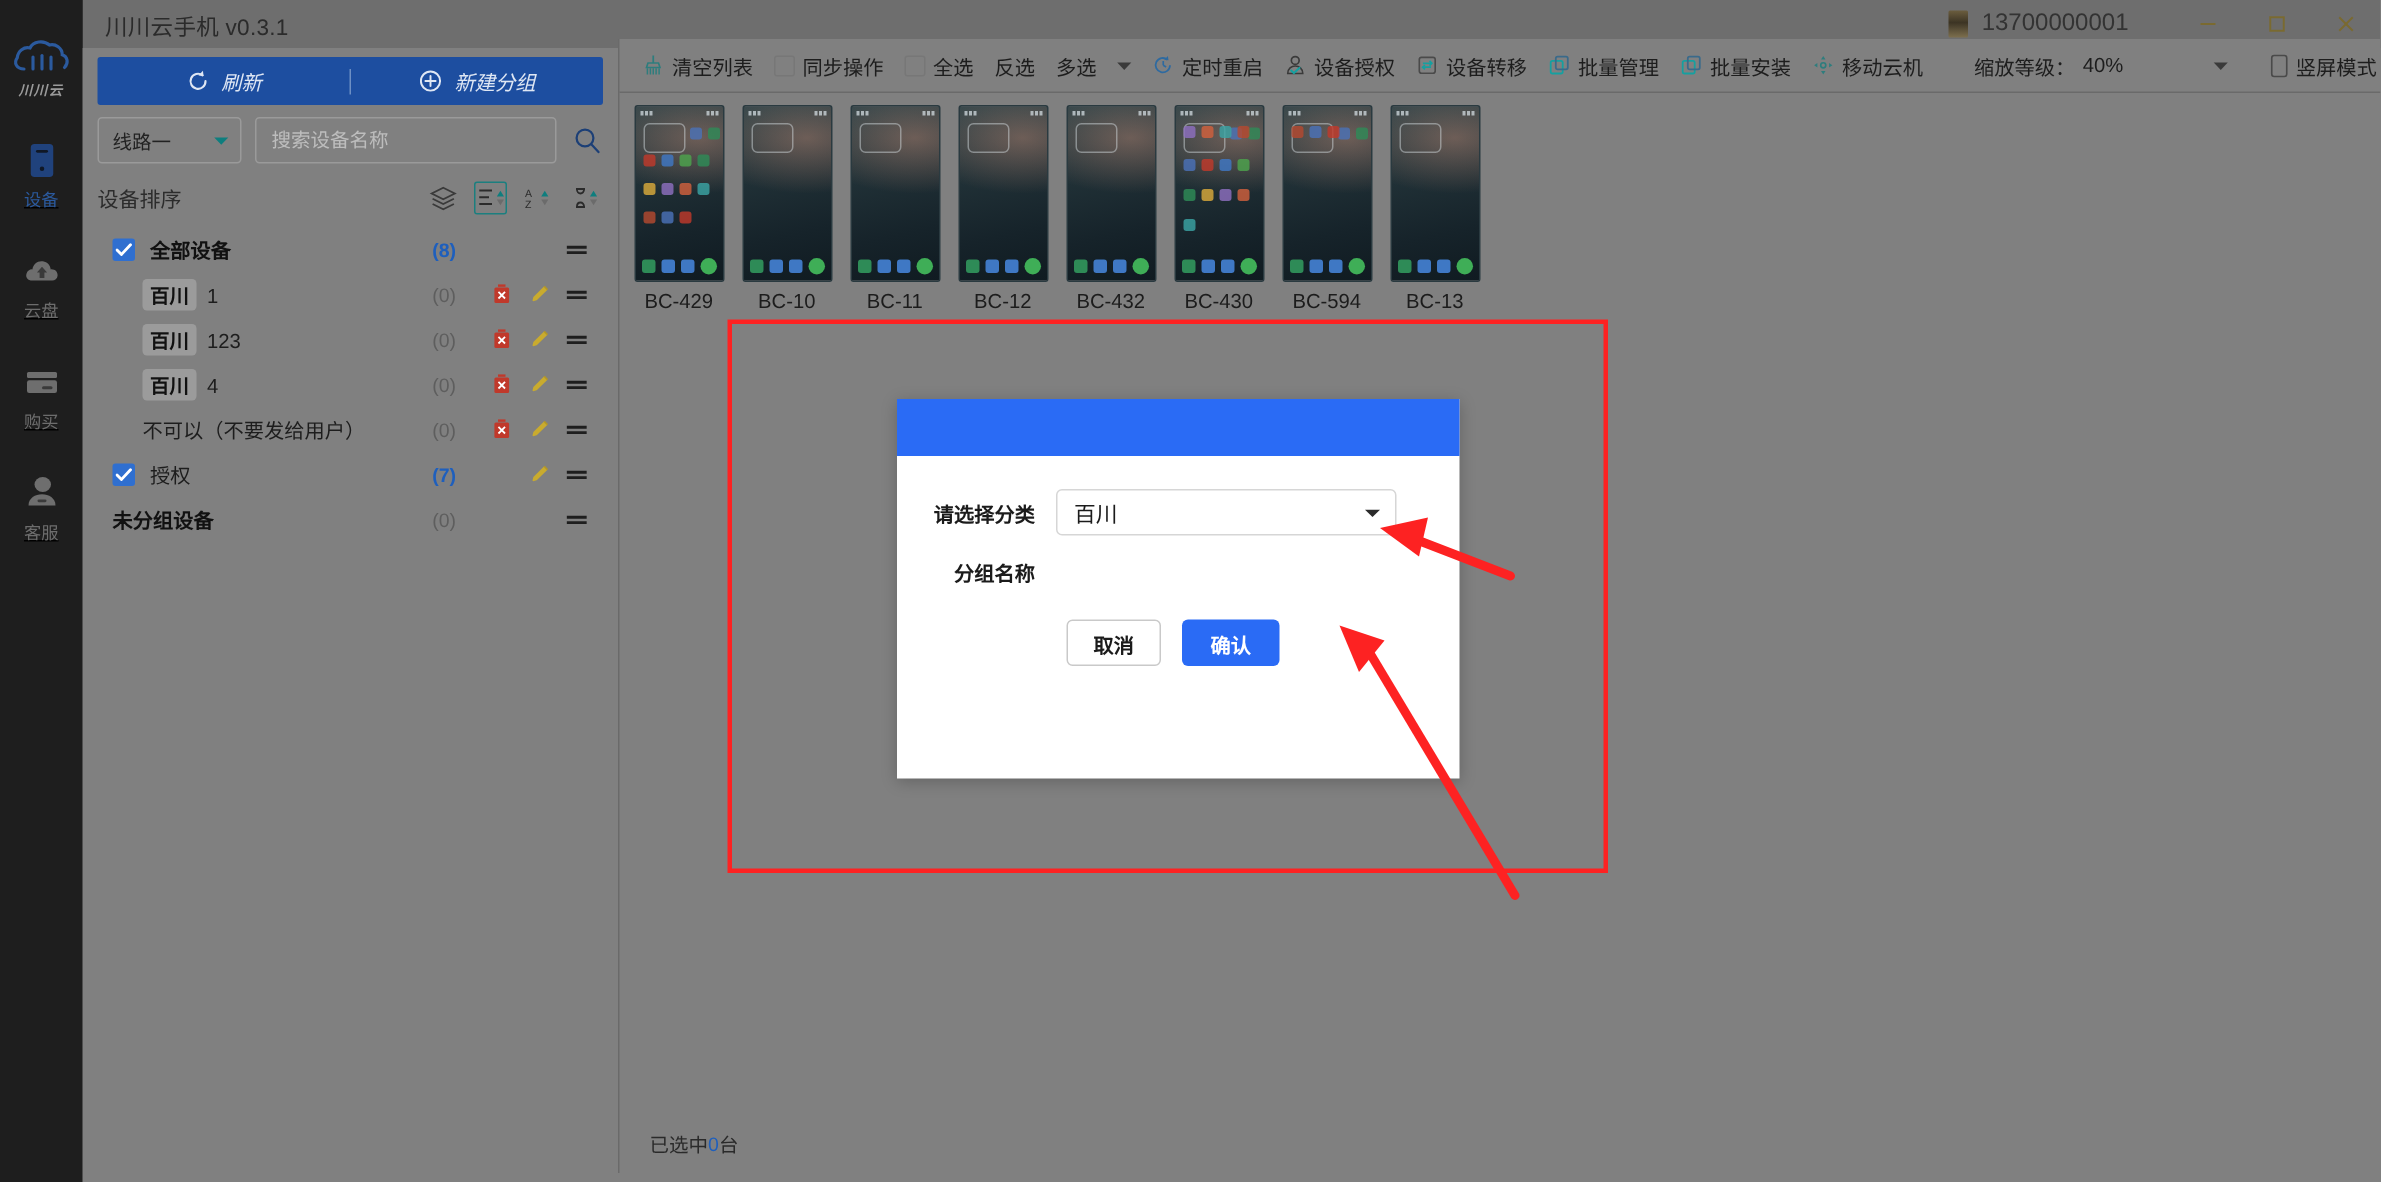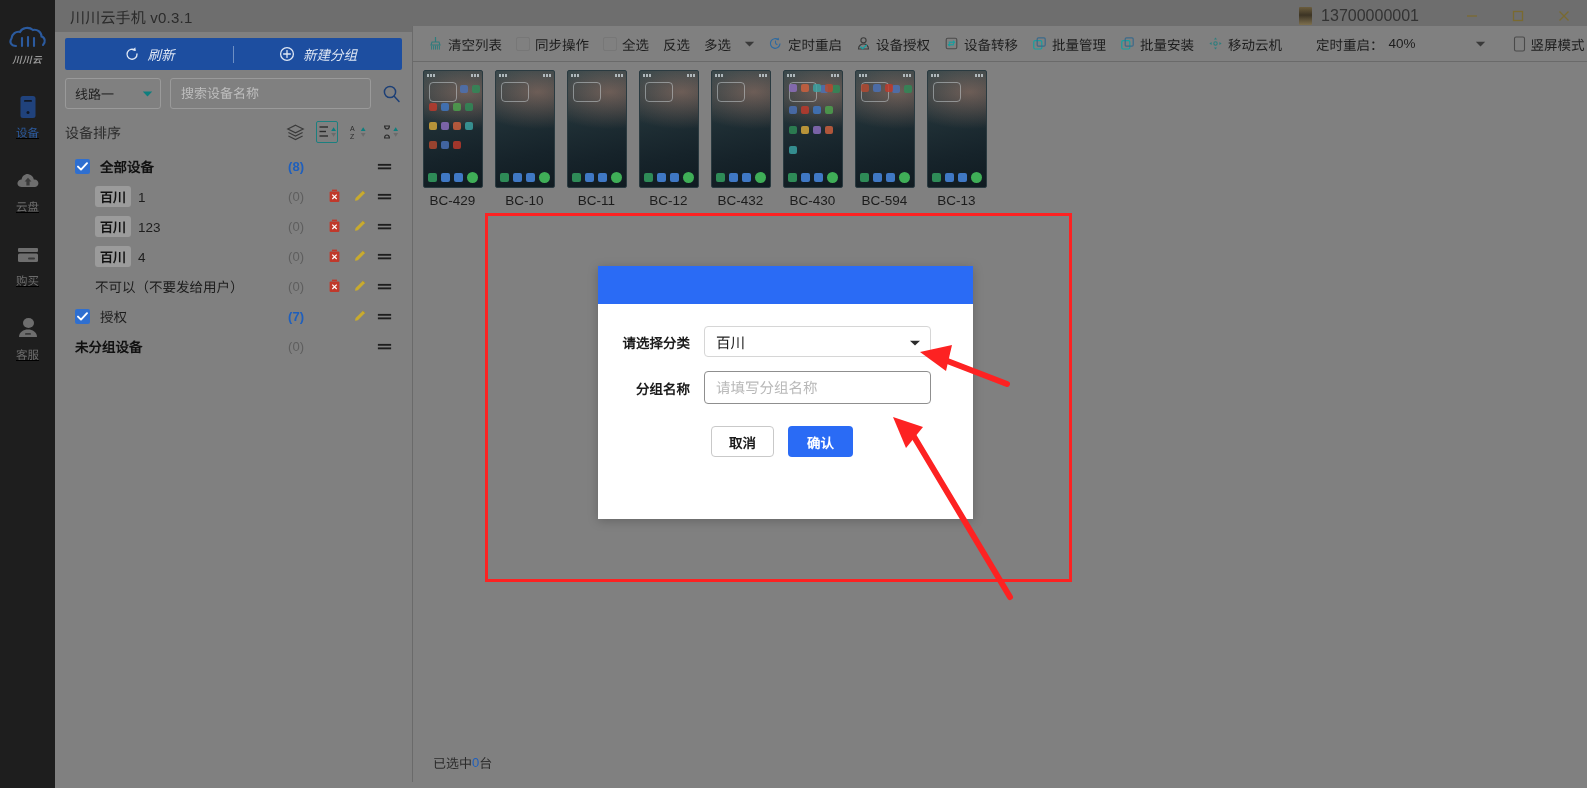--- a/index.html
+++ b/index.html
@@ -639,21 +639,21 @@
         <path d="M1.4 7.5 L3.6 6 L3.6 9 Z" fill="#2e7d7d"></path>
         <path d="M13.6 7.5 L11.4 9 L11.4 6 Z" fill="#2e7d7d"></path>
         <circle cx="7.5" cy="7.5" r="1.7" fill="none" stroke="#2e7d7d" stroke-width="1.1"></circle>
       </svg>
       <span class="tb-text">移动云机</span>
     </div>
 
     <div class="tb-sep"></div>
 
     <div class="tb-item">
-      <span class="tb-text">定时重启：</span>
+      <span class="tb-text">缩放等级：</span>
       <span class="tb-text">40%</span>
     </div>
     <div class="tb-caret" style="margin-left:46px">
       <svg width="11" height="8" viewBox="0 0 11 8">
         <path d="M0.8 1.7 L5.5 6.6 L10.2 1.7 Z" fill="#3a3a3a"></path>
       </svg>
     </div>
     <div class="tb-item" style="margin-left:14px">
       <svg width="13" height="16" viewBox="0 0 13 16">
         <rect x="1.5" y="1" width="10" height="14" rx="1.6" fill="none" stroke="#4a4a4a" stroke-width="1.1"></rect>
@@ -962,21 +962,20 @@
         <span>百川</span>
         <span class="mcaret">
           <svg width="12" height="8" viewBox="0 0 12 8">
               <path d="M1 1.8 L6 6.6 L11 1.8 Z" fill="#2b2b2b"></path>
             </svg>
         </span>
       </div>
     </div>
     <div class="mrow">
       <div class="mlabel">分组名称</div>
-      <input class="minput" type="text" placeholder="请填写分组名称" style="">
     </div>
     <div id="modal-actions">
       <button id="btn-cancel">取消</button>
       <button id="btn-confirm">确认</button>
     </div>
   </div>
 </div>
 
 <div id="annot-rect"></div>
 <svg id="annot-svg">

